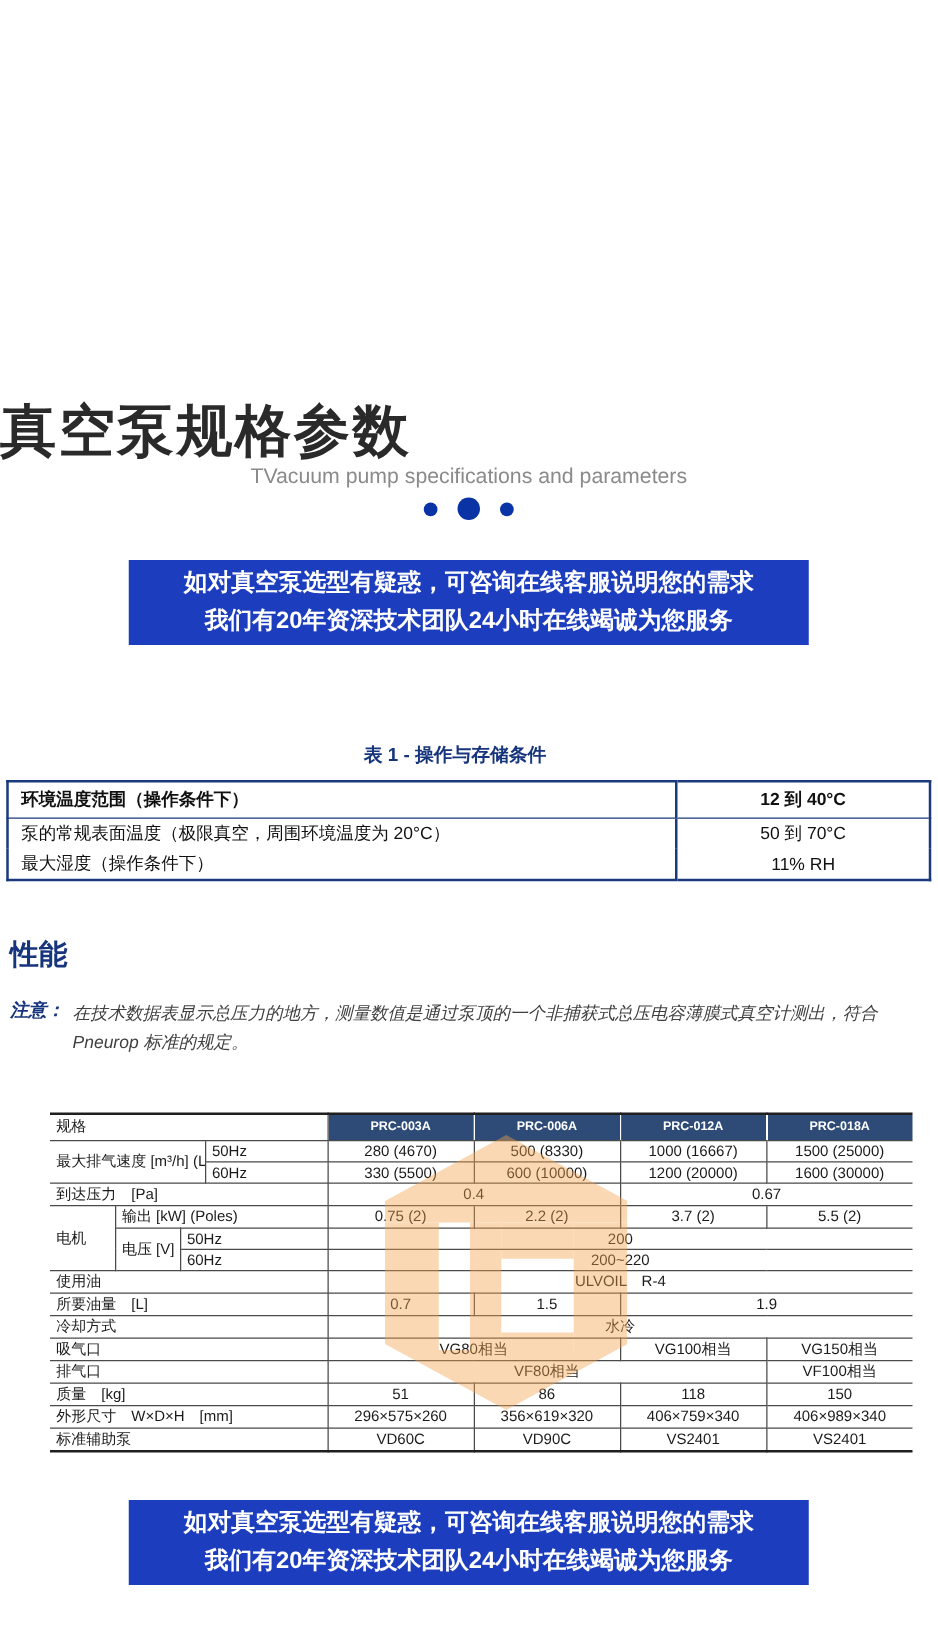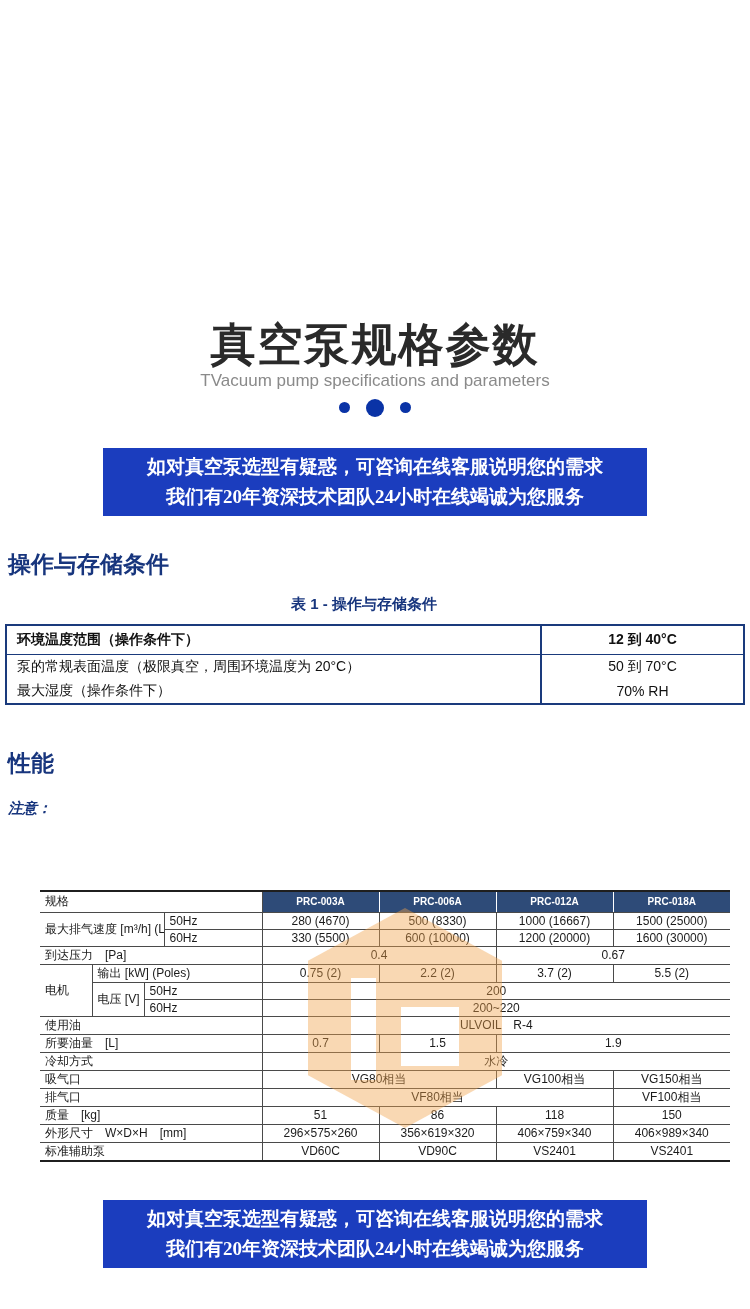--- a/index.html
+++ b/index.html
@@ -1,31 +1,31 @@
 <!DOCTYPE html>
 <html><head>
 <meta charset="utf-8">
 <style>
   * { margin:0; padding:0; box-sizing:border-box; }
   body { background:#ffffff; font-family:"Liberation Sans","DejaVu Sans",sans-serif; }
   .page { position:relative; width:750px; height:1309px; background:#fff; overflow:hidden; }
 
   
-  .main-title { position:absolute; top:315px; left:0; width:750px; text-align:center;
+  .main-title { position:absolute; top:315px; left:0; width:750px; 
     font-size:45px; font-weight:900; color:#2a2a2a; letter-spacing:2px; }
   .sub-title { position:absolute; top:371px; left:0; width:750px; text-align:center;
     font-size:17px; color:#8a8a8a; }
   .dots { position:absolute; top:398px; left:0; width:750px; text-align:center; height:24px; }
   .dots span { display:inline-block; vertical-align:middle; border-radius:50%; background:#0a33a6; margin:0 6px; }
   .dot-s { width:11px; height:11px; }
   .dot-l { width:18px; height:18px; }
 
   
   .banner { position:absolute; left:103px; width:544px; height:68px; background:#1b3dbe;
-    color:#fff; font-weight:700; font-size:19px; text-align:center; line-height:30px; padding-top:4px;font-family:Liberation Serif, serif; }
+    color:#fff; font-weight:700; font-size:19px; text-align:center; line-height:30px; padding-top:4px; }
   .banner-top { top:448px; }
   .banner-bottom { top:1200px; }
 
   
   .sec-heading { position:absolute; left:8px; font-size:23px; font-weight:700; color:#17357d; }
   .h-conditions { top:549px; }
   .h-performance { top:748px; }
   .tbl-caption { position:absolute; top:595px; left:0; width:728px; text-align:center;
     font-size:15px; font-weight:700; color:#17357d; }
 
@@ -85,46 +85,49 @@
     <span class="dot-s"></span>
     <span class="dot-l"></span>
     <span class="dot-s"></span>
   </div>
 
   <div class="banner banner-top">
     <div>如对真空泵选型有疑惑，可咨询在线客服说明您的需求</div>
     <div>我们有20年资深技术团队24小时在线竭诚为您服务</div>
   </div>
 
-  <div class="sec-heading h-conditions">操作与存储条件</div>
   <div class="tbl-caption">表 1 - 操作与存储条件</div>
 
   <table class="t1">
     <colgroup>
         <col style="width:535px">
         <col style="width:203px">
       </colgroup>
     <tbody>
       <tr class="first">
         <td class="lbl">环境温度范围（操作条件下）</td>
         <td class="val">12 到 40°C</td>
       </tr>
       <tr>
         <td class="lbl">泵的常规表面温度（极限真空，周围环境温度为 20°C）</td>
         <td class="val">50 到 70°C</td>
       </tr>
       <tr>
         <td class="lbl">最大湿度（操作条件下）</td>
-        <td class="val">70% RH</td>
+        <td class="val">11% RH</td>
       </tr>
     </tbody>
   </table>
 
   <div class="sec-heading h-performance">性能</div>
   <div class="note-label">注意：</div>
+  <div class="note-text">
+    <div>在技术数据表显示总压力的地方，测量数值是通过泵顶的一个非捕获式总压电容薄膜式真空计测出，符合</div>
+    <div>Pneurop 标准的规定。</div>
+  </div>
 
   <table class="t2">
     <colgroup>
       <col style="width:52px">
         <col style="width:52px">
         <col style="width:20px">
         <col style="width:98px">
       <col style="width:117px">
         <col style="width:117px">
         <col style="width:117px">

